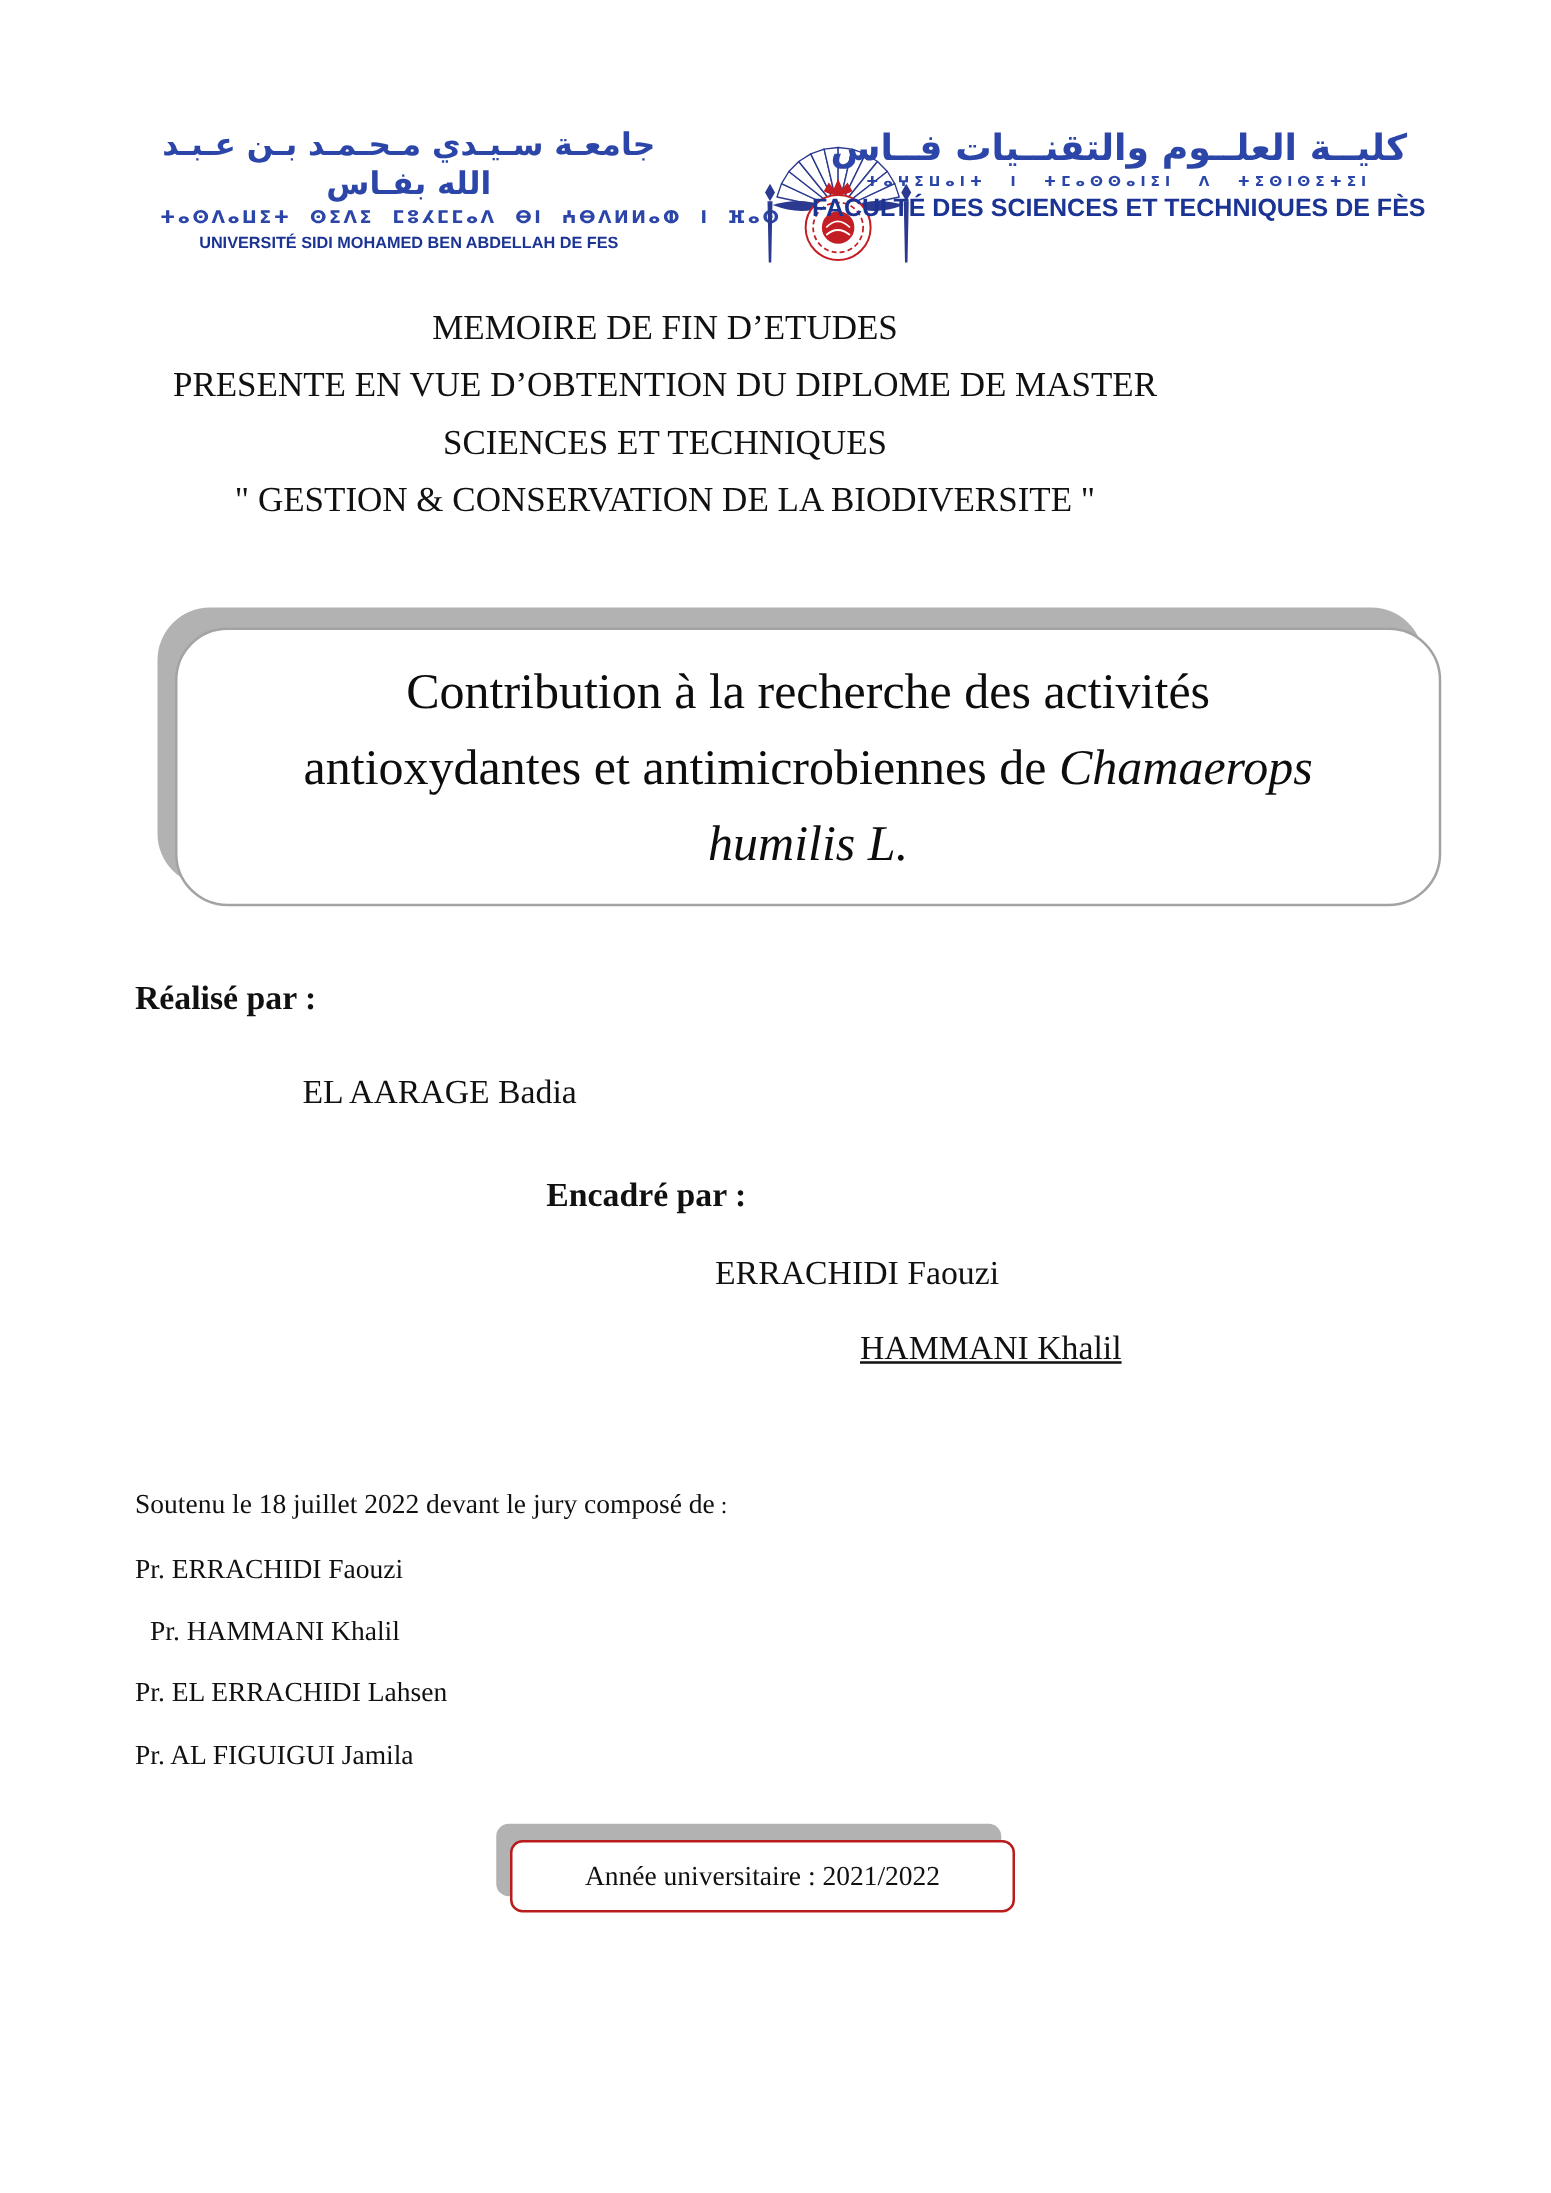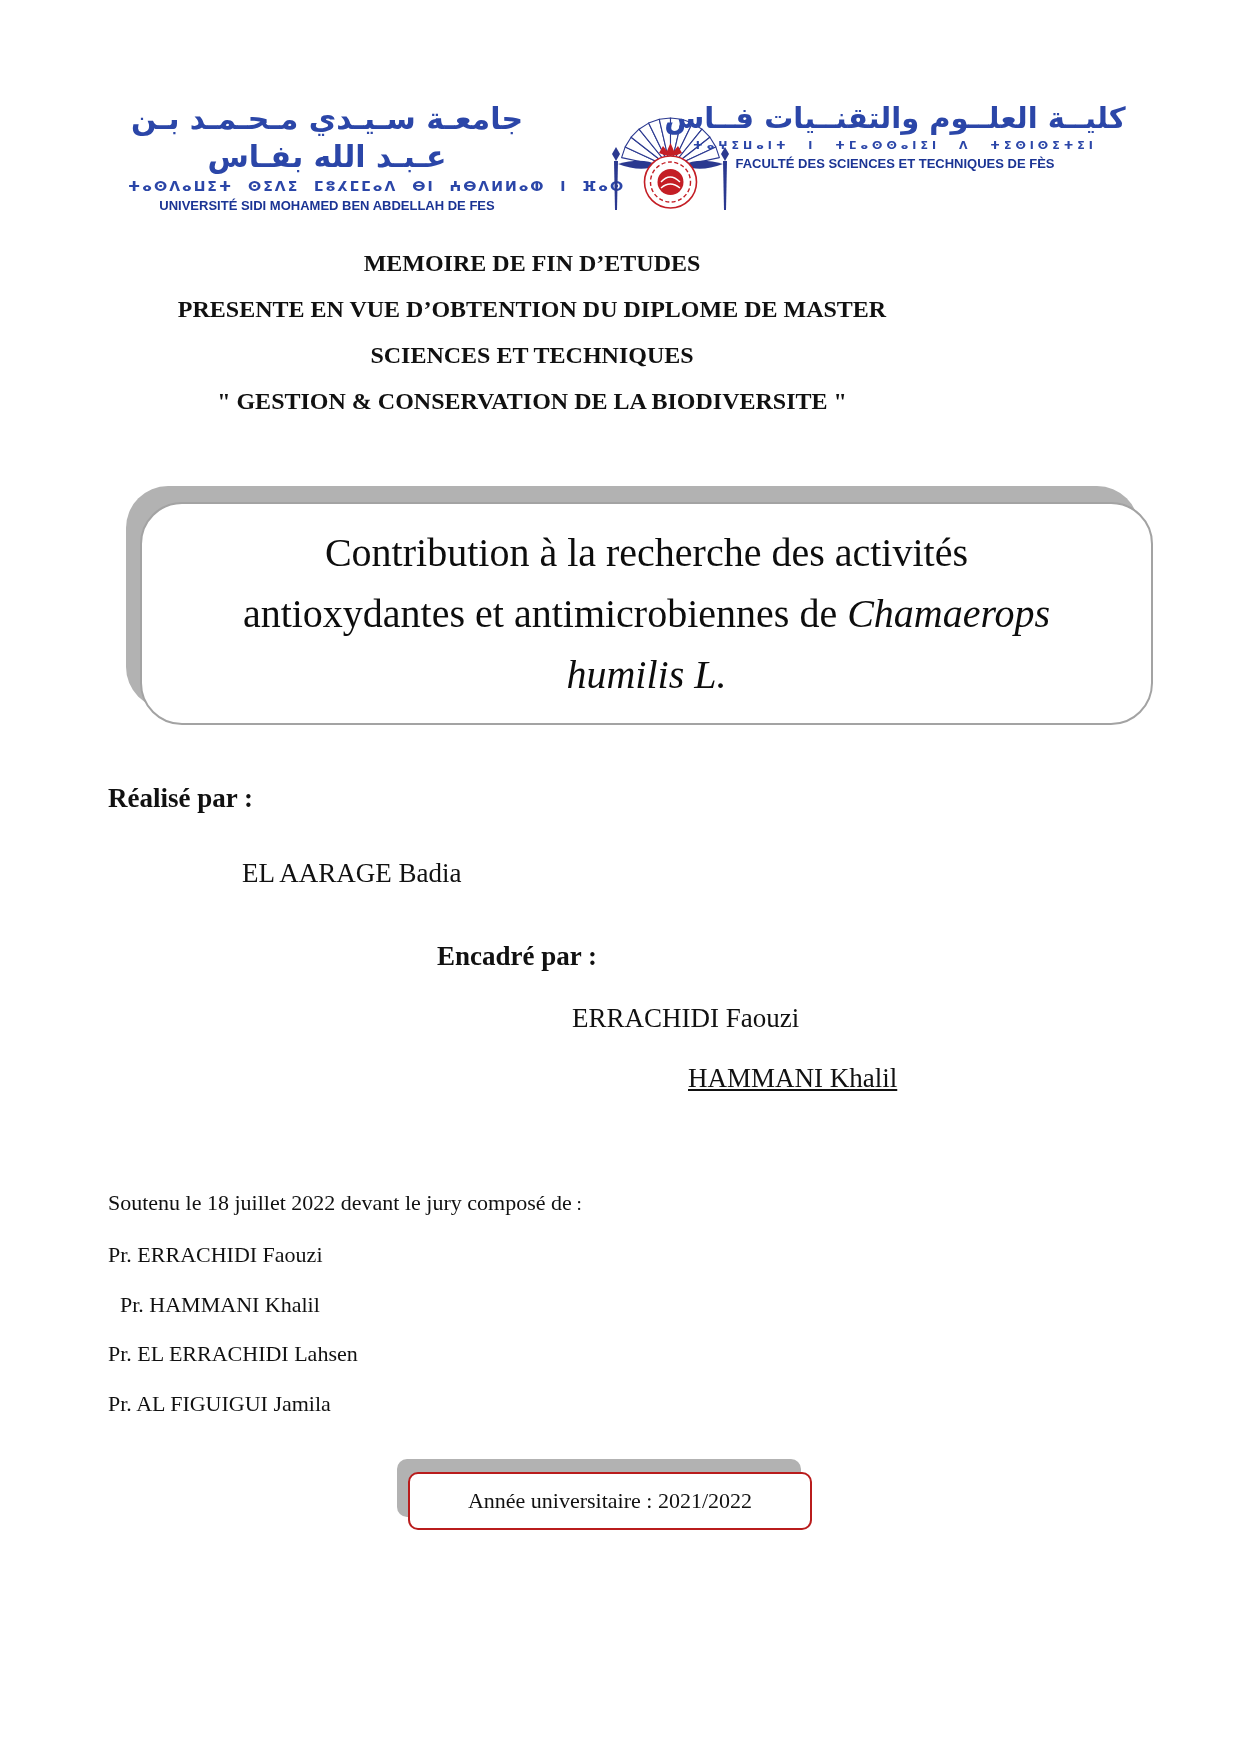--- a/index.html
+++ b/index.html
@@ -8,38 +8,38 @@
     font-family:"Liberation Serif", serif;color:#111;overflow:hidden;
   }
   
   .logo-block{position:absolute;text-align:center;}
   .logo-left{left:128px;top:100px;width:398px;}
   .logo-right{left:648px;top:100px;width:494px;}
   .arabic-line{
     direction:rtl;font-family:"DejaVu Sans", sans-serif;font-weight:bold;
     color:#2b46a8;line-height:1.25;
   }
-  .logo-left .arabic-line{font-size:30px;}
+  .logo-left .arabic-line{font-size:25px;}
   .logo-right .arabic-line{font-size:29px;}
   .tifinagh-line{
     font-family:"DejaVu Sans", sans-serif;color:#2b46a8;font-weight:bold;
     white-space:nowrap;
   }
   .logo-left .tifinagh-line{font-size:14px;letter-spacing:2px;word-spacing:8px;margin-top:3px;}
   .logo-right .tifinagh-line{font-size:11px;letter-spacing:4px;word-spacing:11px;margin-top:3px;}
   .latin-line{
     font-family:"Liberation Sans", sans-serif;font-weight:bold;color:#1b3494;
     margin-top:4px;white-space:nowrap;
   }
   .logo-left .latin-line{font-size:13px;}
-  .logo-right .latin-line{font-size:13px;}
+  .logo-right .latin-line{font-size:20px;}
   .emblem{position:absolute;left:598px;top:100px;width:145px;height:115px;}
   
   .intro{position:absolute;left:0;top:240px;width:1064px;text-align:center;}
-  .intro div{font-weight:bold;font-size:24px;height:46px;line-height:46px;white-space:nowrap;}
+  .intro div{font-weight:normal;font-size:28px;height:46px;line-height:46px;white-space:nowrap;}
   
   .title-box{
     position:absolute;left:140px;top:502px;width:1013px;height:223px;
     box-sizing:border-box;border:2px solid #a3a3a3;border-radius:42px;
     background:#fff;box-shadow:-14px -16px 0 #b2b2b2;
     display:flex;align-items:center;justify-content:center;
   }
   .title-text{font-size:40px;line-height:61px;text-align:center;color:#0d0d0d;}
   .it{font-style:italic;}
   

